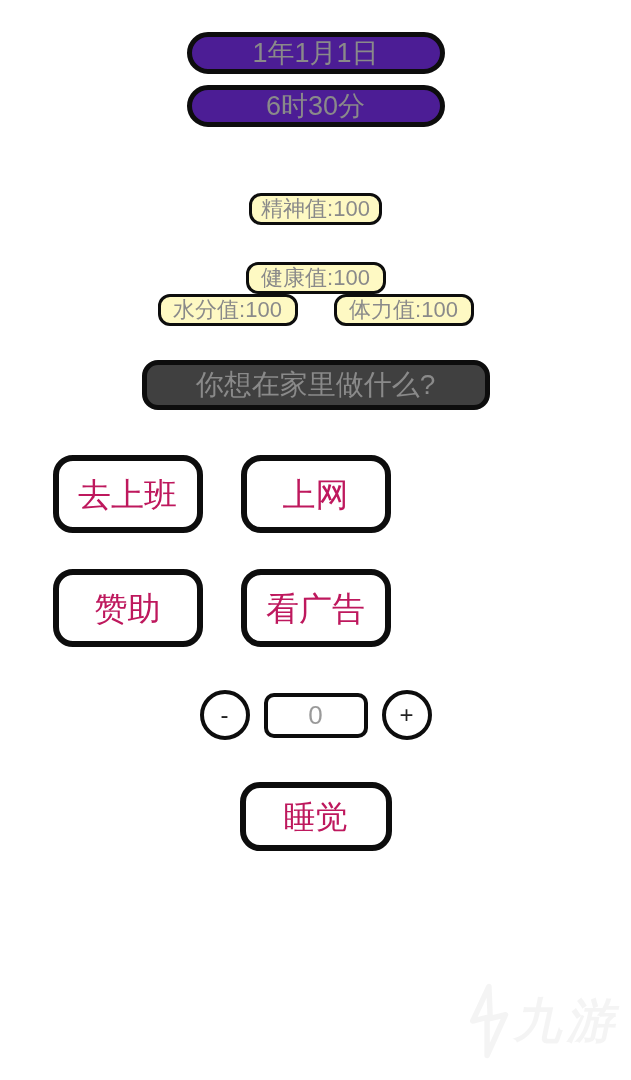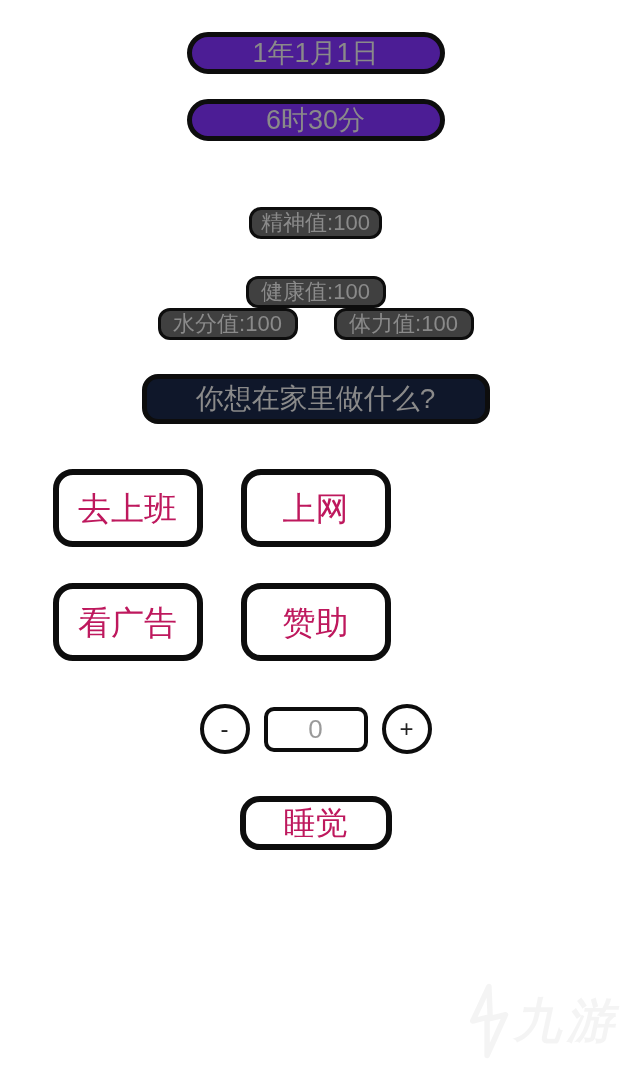--- a/index.html
+++ b/index.html
@@ -29,29 +29,29 @@
     background: #4c1d95;
     color: #8a8a8a;
     font-size: 27px;
     font-weight: 500;
     display: flex;
     align-items: center;
     justify-content: center;
     line-height: 1;
   }
   .pill.date { margin-top: 32px; }
-  .pill.time { margin-top: 25px; }
+  .pill.time { margin-top: 11px; }
   
   .badge {
     box-sizing: border-box;
     height: 32px;
     padding: 0 9px;
     border: 3px solid #0d0d0d;
     border-radius: 12px;
-    background: #404040;
+    background: #fef9c3;
     color: #8a8a8a;
     font-size: 22px;
     display: flex;
     align-items: center;
     justify-content: center;
     line-height: 1;
     white-space: nowrap;
   }
   .badge.spirit { margin-top: 66px; }
   .stats-row {
@@ -63,21 +63,21 @@
   .stats-row.second { }
   .stats-row .badge { min-width: 140px; }
   
   .question {
     box-sizing: border-box;
     margin-top: 34px;
     width: 348px;
     height: 50px;
     border: 5px solid #0d0d0d;
     border-radius: 16px;
-    background: #0f172a;
+    background: #404040;
     color: #8a8a8a;
     font-size: 28px;
     display: flex;
     align-items: center;
     justify-content: center;
     line-height: 1;
   }
   
   .btn-row {
     display: flex;
@@ -139,21 +139,21 @@
     font-size: 26px;
     display: flex;
     align-items: center;
     justify-content: center;
     line-height: 1;
   }
   
   button.action.sleep {
     margin-top: 42px;
     width: 152px;
-    height: 54px;
+    height: 69px;
     font-size: 32px;
   }
   
   .watermark {
     position: absolute;
     right: 8px;
     bottom: 22px;
     display: flex;
     align-items: center;
     color: rgba(0, 0, 0, 0.045);
@@ -192,22 +192,22 @@
   </div>
 
   <div class="question">你想在家里做什么?</div>
 
   <div class="btn-row first">
     <button class="action">去上班</button>
     <button class="action">上网</button>
   </div>
 
   <div class="btn-row second">
+    <button class="action">赞助</button>
     <button class="action">看广告</button>
-    <button class="action">赞助</button>
   </div>
 
   <div class="stepper">
     <button class="step-circle">-</button>
     <div class="step-value">0</div>
     <button class="step-circle">+</button>
   </div>
 
   <button class="action sleep">睡觉</button>
 

